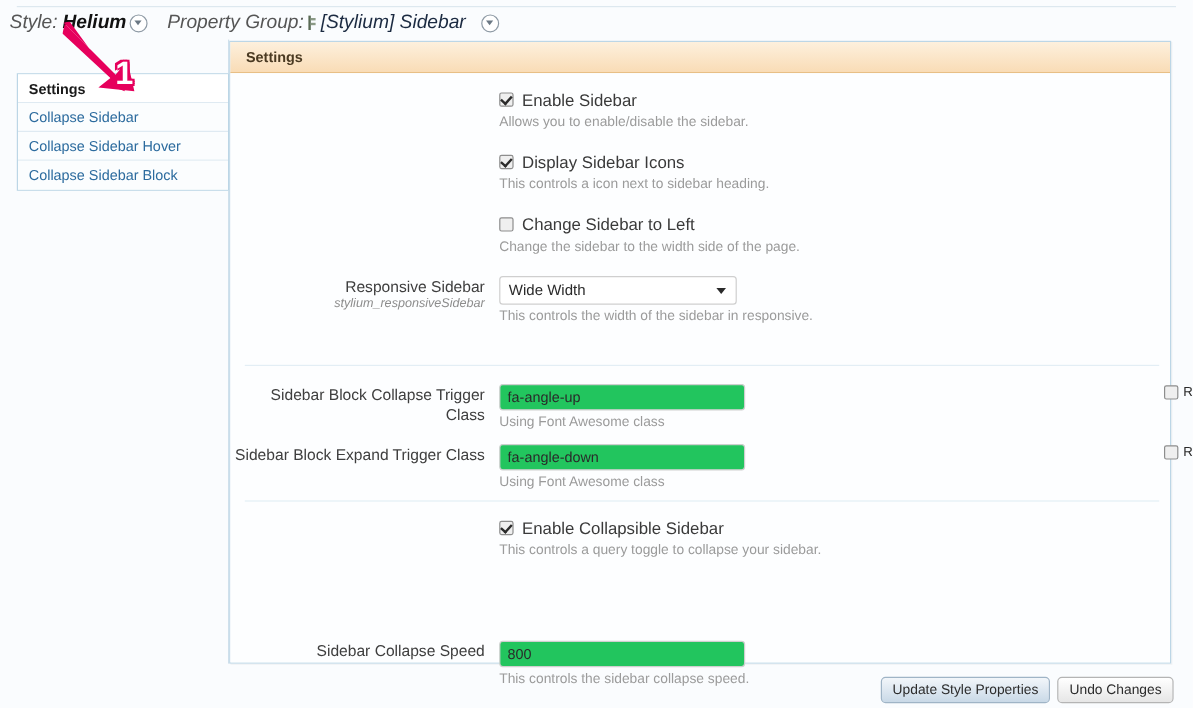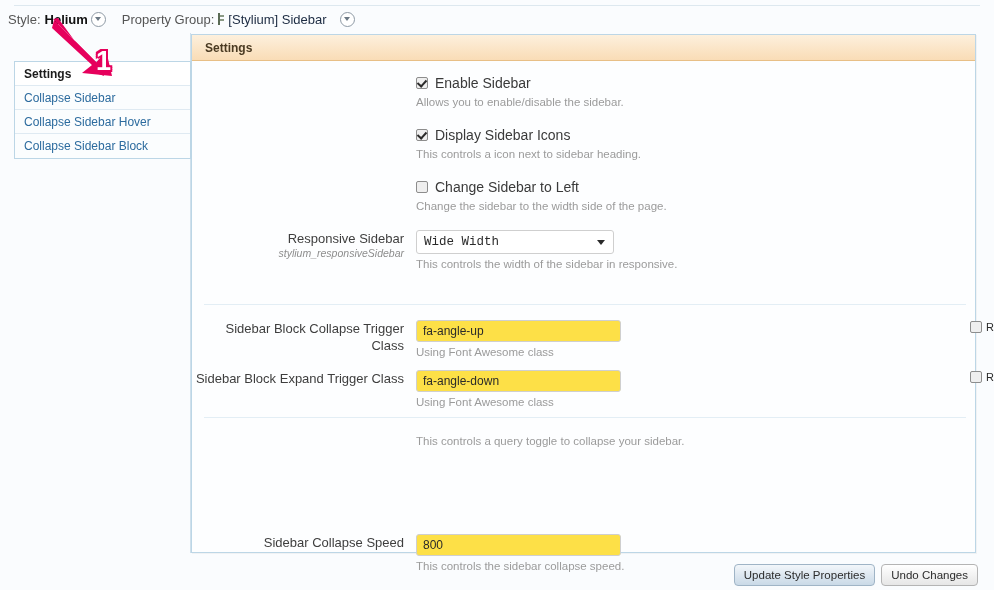--- a/index.html
+++ b/index.html
@@ -26,21 +26,22 @@
   }
 
   
   .style-bar {
     position: absolute;
     left: 8px; top: 10px;
     height: 18px;
     display: flex;
     align-items: center;
     white-space: nowrap;
-    font-size: 13px;
+    font-size: 16px;
+    font-style: italic;
   }
   .sb-label {
     color: #555;
     margin-right: 4px;
   }
   .sb-value {
     color: #111;
     font-weight: bold;
     margin-right: 3px;
   }
@@ -224,21 +225,21 @@
     line-height: 18px;
     text-align: right;
   }
 
   
   .tinput {
     width: 205px;
     height: 22px;
     border: 1px solid #cfcfcf;
     border-radius: 3px;
-    background: #fde047;
+    background: #22c55e;
     font-family: "Liberation Sans", sans-serif;
     font-size: 12px;
     color: #2a2a2a;
     padding: 0 6px;
     box-sizing: border-box;
     outline: none;
   }
 
   
   .tselect {
@@ -248,21 +249,20 @@
     border-radius: 3px;
     background: #fff;
     position: relative;
     box-sizing: border-box;
     display: flex;
     align-items: center;
     padding: 0 7px;
     font-size: 12.5px;
     color: #2a2a2a;
     cursor: pointer;
-    font-family: Liberation Mono, monospace;
   }
   .tselect .sel-arrow {
     position: absolute;
     right: 8px; top: 50%;
     margin-top: -2px;
     width: 0; height: 0;
     border-left: 4px solid transparent;
     border-right: 4px solid transparent;
     border-top: 5px solid #2a2a2a;
   }
@@ -434,20 +434,24 @@
       </div>
     </div>
     <label class="reset-box" style="left:738px; top:310px;">
       <input type="checkbox" class="cbox" style="">
       <span>Reset</span>
     </label>
 
     <div class="divider" style="top:356px;"></div>
 
     <div class="cbrow" style="position:absolute; left:0; top:370px;">
+      <label class="cbline">
+        <input type="checkbox" class="cbox" checked="" style="">
+        <span class="cblabel">Enable Collapsible Sidebar</span>
+      </label>
       <div class="help">This controls a query toggle to collapse your sidebar.</div>
     </div>
 
 
     <div class="frow" style="position:absolute; left:0; top:473px; right:0;">
       <div class="frow-label">
         <span>Sidebar Collapse Speed</span>
       </div>
       <div class="frow-field">
         <input type="text" class="tinput" value="800" style="">

